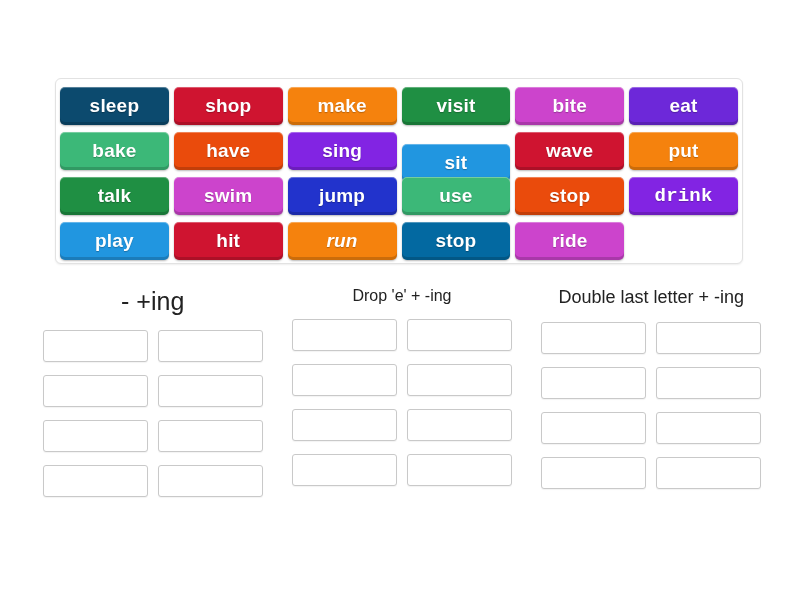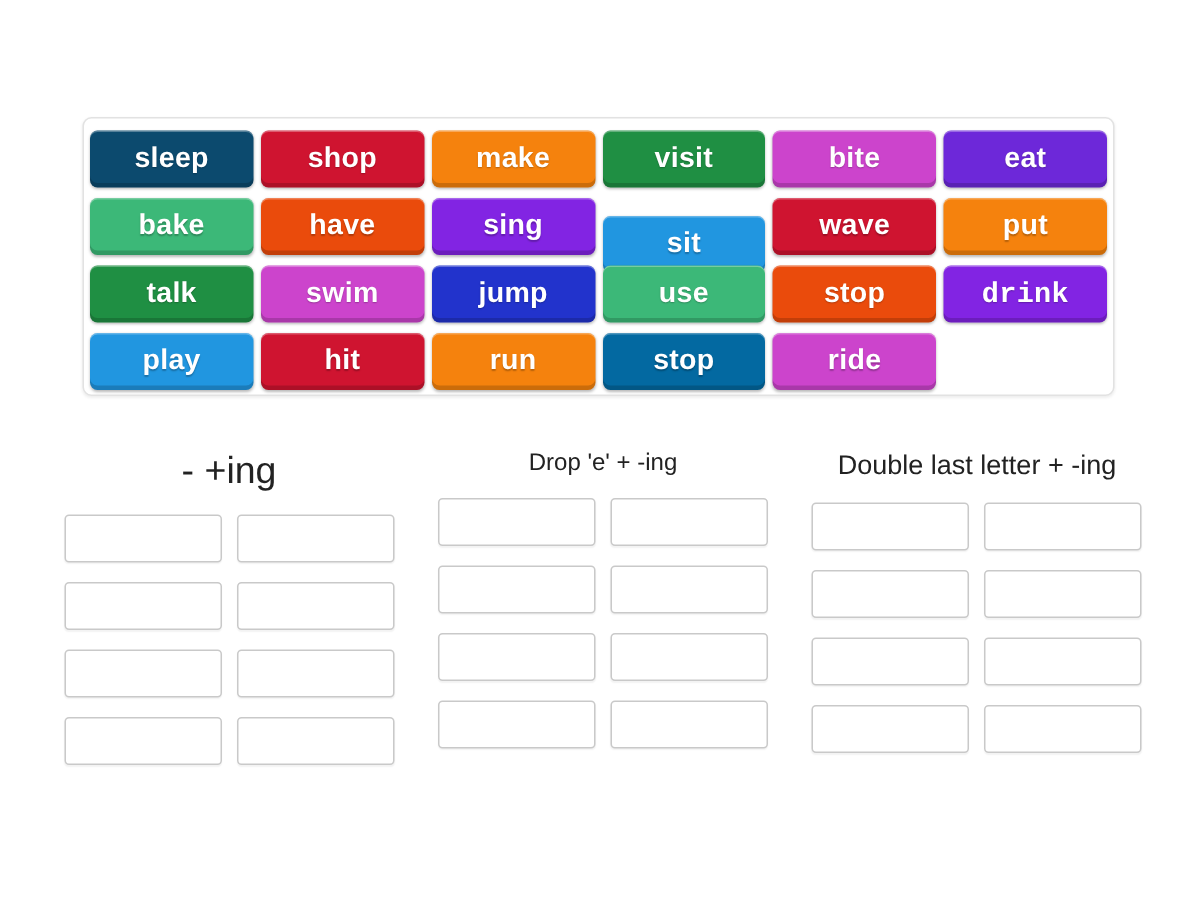--- a/index.html
+++ b/index.html
@@ -61,21 +61,21 @@
                 inset 0 -3px 0 rgba(0,0,0,0.17),
                 0 1px 2px rgba(0,0,0,0.28);
     cursor: pointer;
     user-select: none;
   }
 
   
   #categories {
     position: absolute;
     left: 28px;
-    top: 300px;
+    top: 287px;
     width: 748px;
   }
   .cat-row {
     display: flex;
     width: 100%;
   }
   .cat-col {
     flex: 1 1 0;
     display: flex;
     flex-direction: column;
@@ -167,21 +167,21 @@
       <div class="tile-slot">
         <div class="tile" style="background: rgb(130, 36, 227); font-family: Liberation Mono, monospace;">drink</div>
       </div>
       <div class="tile-slot">
         <div class="tile" style="background: rgb(33, 150, 224);">play</div>
       </div>
       <div class="tile-slot">
         <div class="tile" style="background: rgb(207, 20, 48);">hit</div>
       </div>
       <div class="tile-slot">
-        <div class="tile" style="background: rgb(245, 130, 13);">run</div>
+        <div class="tile" style="background: rgb(245, 130, 13); font-style: italic;">run</div>
       </div>
       <div class="tile-slot">
         <div class="tile" style="background: #0369a1;">stop</div>
       </div>
       <div class="tile-slot">
         <div class="tile" style="background: rgb(204, 68, 204);">ride</div>
       </div>
       <div class="tile-slot empty"></div>
     </div>
 </div>

